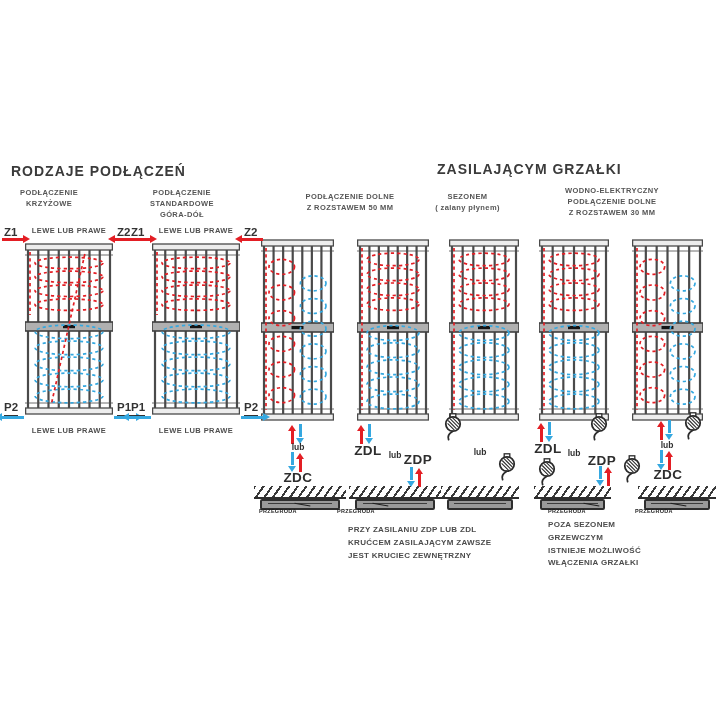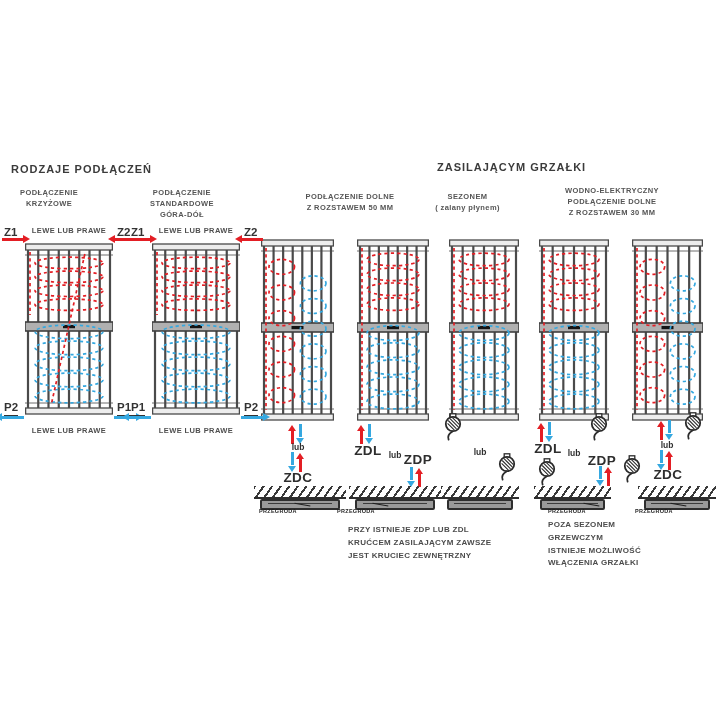--- a/index.html
+++ b/index.html
@@ -6,21 +6,21 @@
     --red:#e31e24;
     --blue:#35a8e0;
     --ink:#3b3b3b;
   }
   html,body{margin:0;padding:0;background:#fff;}
   .canvas{
     position:relative;width:720px;height:720px;background:#ffffff;overflow:hidden;
     font-family:"Liberation Sans","DejaVu Sans",sans-serif;color:var(--ink);
   }
   .abs{position:absolute;}
-  .title{font-size:11px;font-weight:700;letter-spacing:1px;color:#3b3b3b;white-space:nowrap;}
+  .title{font-size:14px;font-weight:700;letter-spacing:1px;color:#3b3b3b;white-space:nowrap;}
   .collab{font-size:7.5px;font-weight:700;letter-spacing:0.4px;color:#555;line-height:1.45;white-space:pre-line;text-align:center;}
   .small{font-size:7.5px;font-weight:700;letter-spacing:0.4px;color:#4f4f4f;text-align:center;white-space:nowrap;}
   .port{font-size:11.5px;font-weight:700;color:#333;line-height:1;border-bottom:1.8px solid #333;padding-bottom:1px;}
   .big{font-size:13.5px;font-weight:700;letter-spacing:0.5px;color:#2e2e2e;text-align:center;}
   .lub{font-size:8.5px;font-weight:700;color:#2e2e2e;text-align:center;}
   .note{font-size:8px;font-weight:700;letter-spacing:0.3px;color:#4c4c4c;line-height:1.6;white-space:pre-line;}
   .przeg{font-size:5.5px;font-weight:700;letter-spacing:0.3px;color:#1f1f1f;white-space:nowrap;}
   .przeg::after{content:"";position:absolute;left:92%;top:-4px;width:16px;height:5px;
     border-top:1.4px solid #1f1f1f;transform:rotate(10deg);}
   
@@ -383,21 +383,21 @@
         <path d="M5.2 7.5 L13.5 15.8 M7 5.6 L15.2 13.8 M9.4 4.6 L16.4 11.6 M4.6 10.4 L11.4 17.2" stroke="#2b2b2b" stroke-width="1.1" fill="none"></path>
         <path d="M9.5 18.4 C 6 20.5, 4.2 23, 5.6 26.6" fill="none" stroke="#2b2b2b" stroke-width="1.8" stroke-linecap="round"></path>
       </svg></span>
   <div class="abs big" style="left:650px;top:467px;width:36px">ZDC</div>
   <div class="floor" style="left:638px;top:486px;width:78px">
     <div class="hatch"></div>
     <div class="fbar"></div>
   </div>
   <span class="abs przeg" style="left:635px;top:508px">PRZEGRODA</span>
 
-  <div class="abs note" style="left:348px;top:524px">PRZY ISTNIEJE ZDP LUB ZDL
+  <div class="abs note" style="left:348px;top:524px">PRZY ZASILANIU ZDP LUB ZDL
 KRUĆCEM ZASILAJĄCYM ZAWSZE
 JEST KRUCIEC ZEWNĘTRZNY</div>
   <div class="abs note" style="left:548px;top:519px">POZA SEZONEM
 GRZEWCZYM
 ISTNIEJE MOŻLIWOŚĆ
 WŁĄCZENIA GRZAŁKI</div>
 
 </div>
 
 </body></html>

